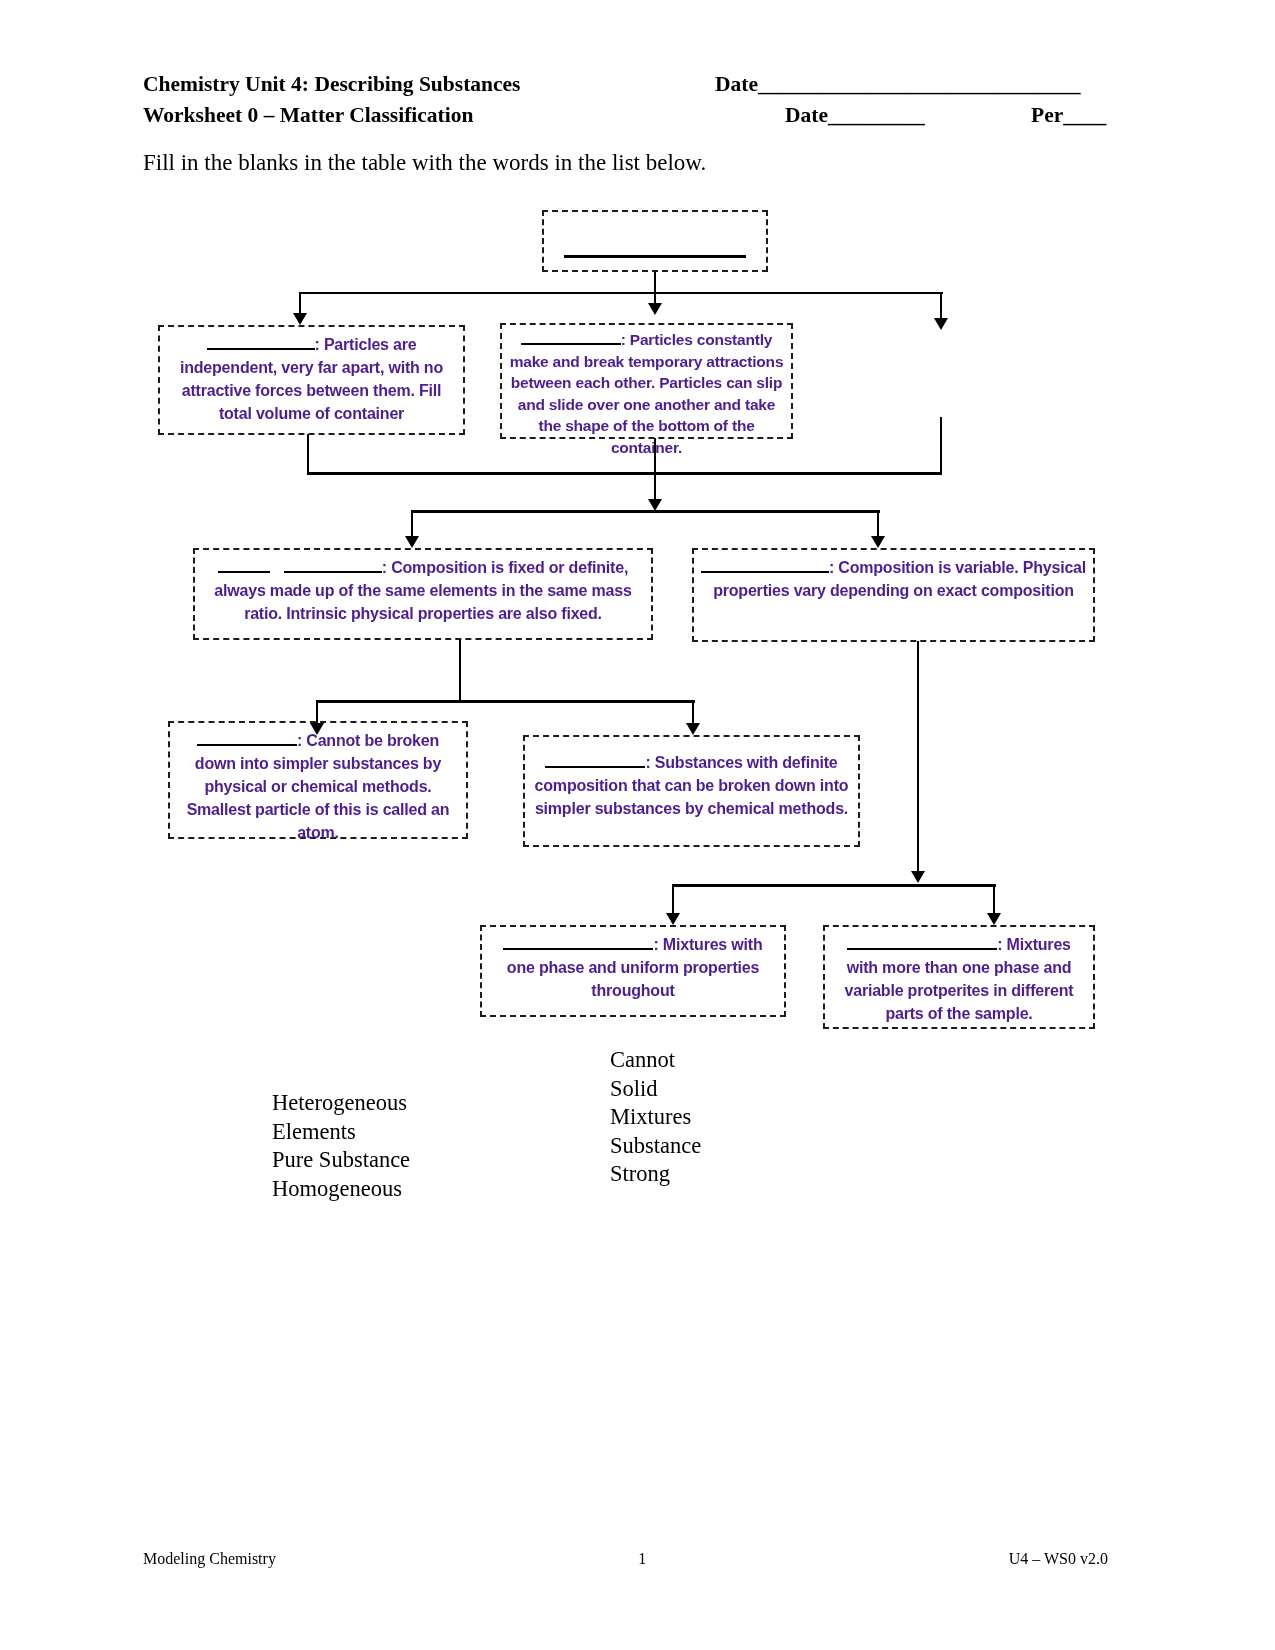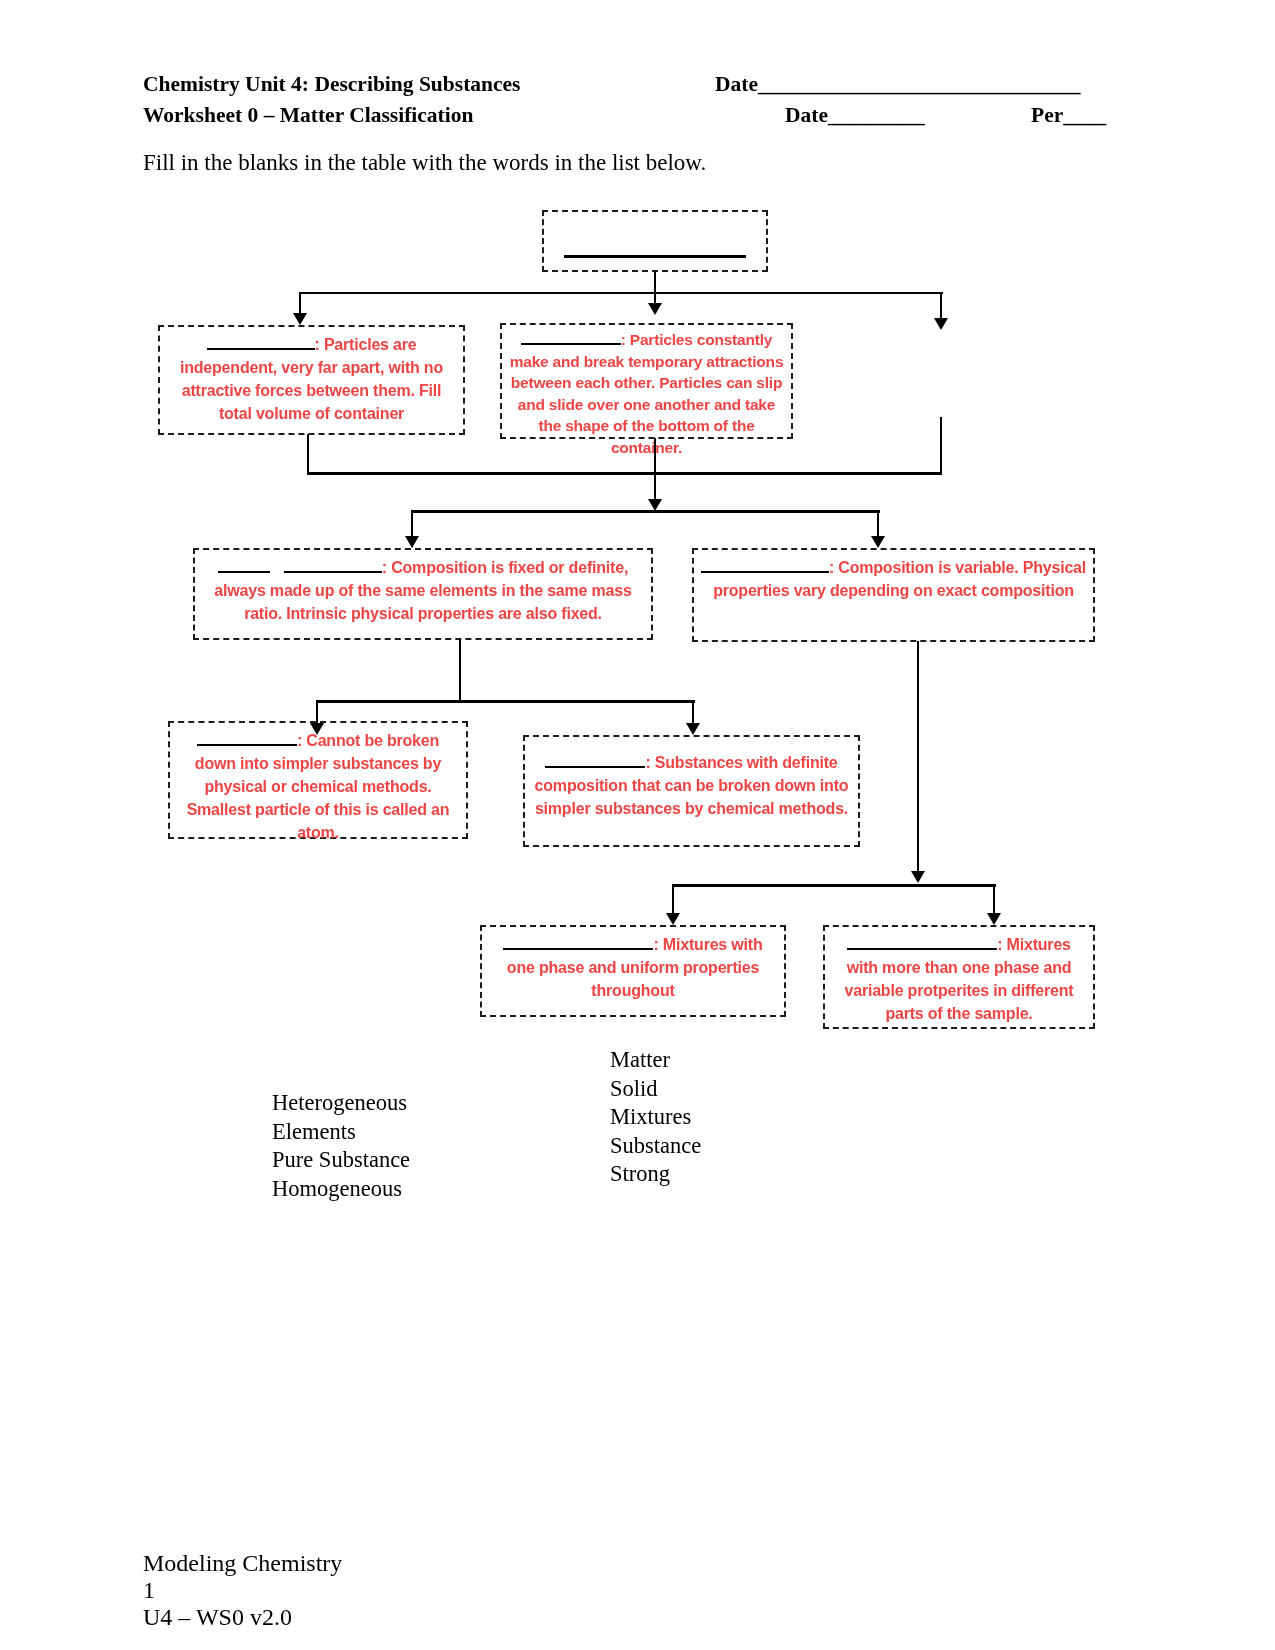--- a/index.html
+++ b/index.html
@@ -12,33 +12,33 @@
   .abs{position:absolute;}
   .hdr{font-weight:bold;font-size:21.5px;white-space:nowrap;}
   
   .instr{font-size:23px;}
   
   .fbox{
     position:absolute;box-sizing:border-box;
     border:2px dashed #1c1c1c;
     font-family:"Liberation Sans",sans-serif;font-weight:bold;
     font-size:16px;line-height:23px;letter-spacing:-0.2px;
-    text-align:center;padding:6px 6px;color:#ef4444;
+    text-align:center;padding:6px 6px;color:#4c1d95;
   }
   .fbox.tight{font-size:15.5px;line-height:21.5px;padding:4px 4px;}
   .blank{display:inline-block;border-bottom:2px solid #000;height:13px;}
   .matter-blank{position:absolute;left:50%;transform:translateX(-50%);bottom:12px;width:182px;border-bottom:3px solid #000;height:0;}
   
   .ln{position:absolute;background:#000;}
   .ar{position:absolute;width:0;height:0;border-left:7px solid transparent;border-right:7px solid transparent;border-top:12px solid #000;}
   
   .wordbank{position:absolute;display:flex;font-size:22.5px;line-height:28.5px;}
   .wcol div{white-space:nowrap;}
   
-  .footer{position:absolute;display:flex;justify-content:space-between;font-size:24px;flex-direction:column;}
+  .footer{position:absolute;display:flex;justify-content:space-between;font-size:16px;}
 </style>
 </head>
 <body>
 
 <div class="page">
 
   <div class="abs hdr" style="left:143px;top:72px;">Chemistry Unit 4: Describing Substances</div>
   <div class="abs hdr" style="left:715px;top:72px;"><span>Date</span><span>______________________________</span></div>
   <div class="abs hdr" style="left:143px;top:103px;">Worksheet 0 – Matter Classification</div>
   <div class="abs hdr" style="left:785px;top:103px;"><span>Date</span><span>_________</span></div>
@@ -116,21 +116,21 @@
   <div class="ar" style="left:987px;top:913px;"></div>
 
   <div class="wordbank" style="left:272px;top:1046px;">
     <div class="wcol" style="width:338px;margin-top:43px;">
       <div>Heterogeneous</div>
       <div>Elements</div>
       <div>Pure Substance</div>
       <div>Homogeneous</div>
     </div>
     <div class="wcol">
-      <div>Matter</div>
+      <div>Cannot</div>
       <div>Solid</div>
       <div>Mixtures</div>
       <div>Substance</div>
       <div>Strong</div>
     </div>
   </div>
 
   <div class="footer" style="left:143px;top:1550px;width:965px;">
     <span>Modeling Chemistry</span>
     <span>1</span>

